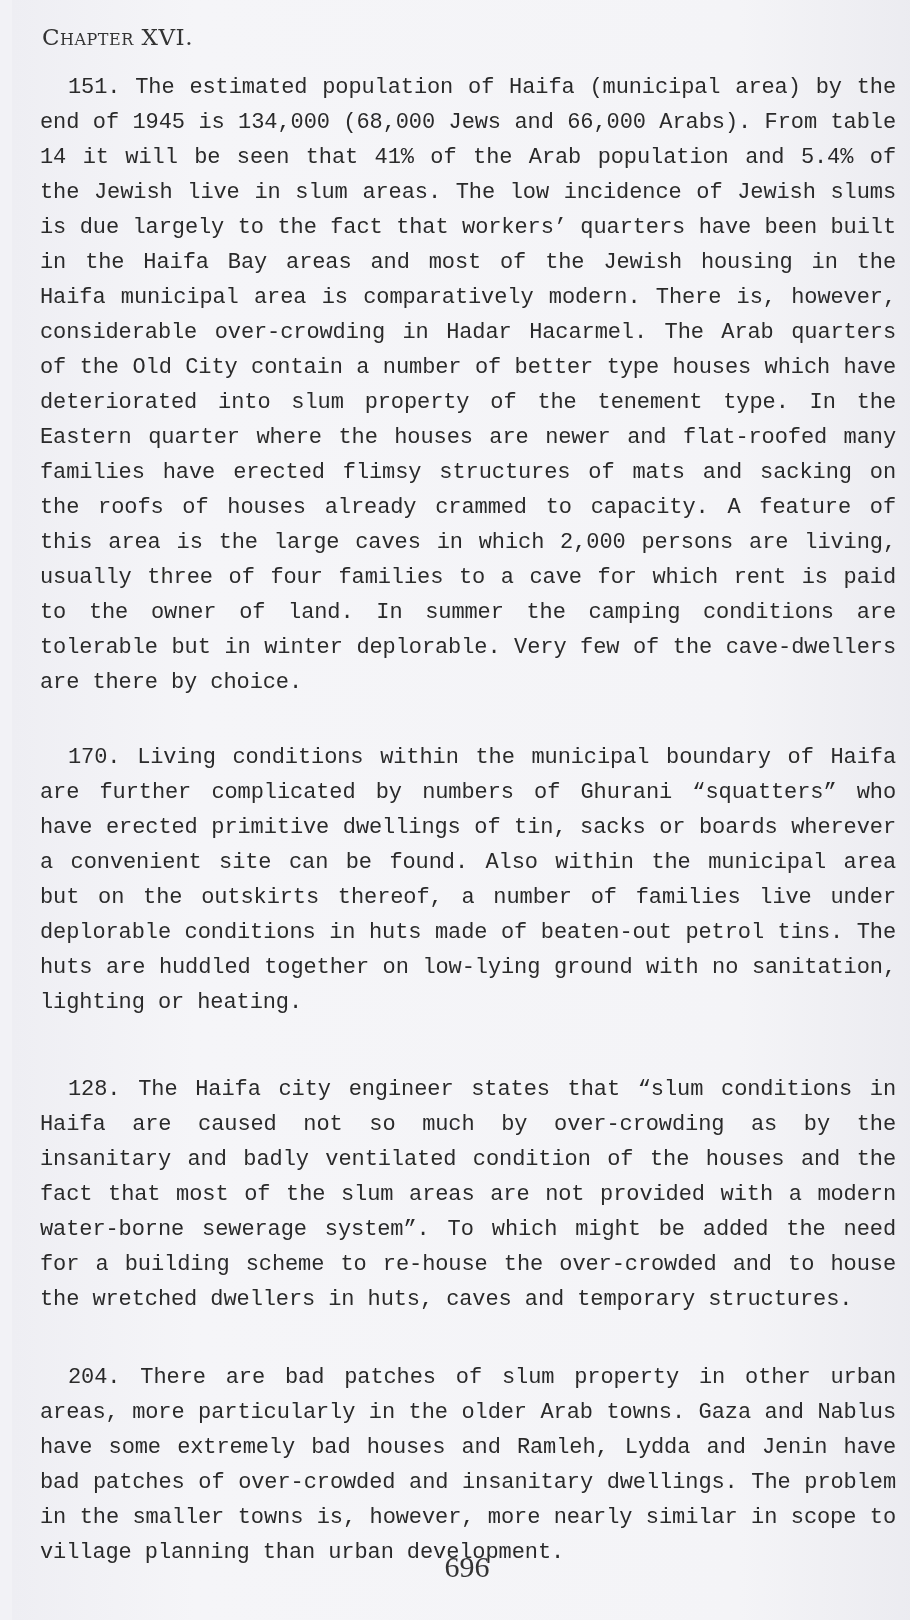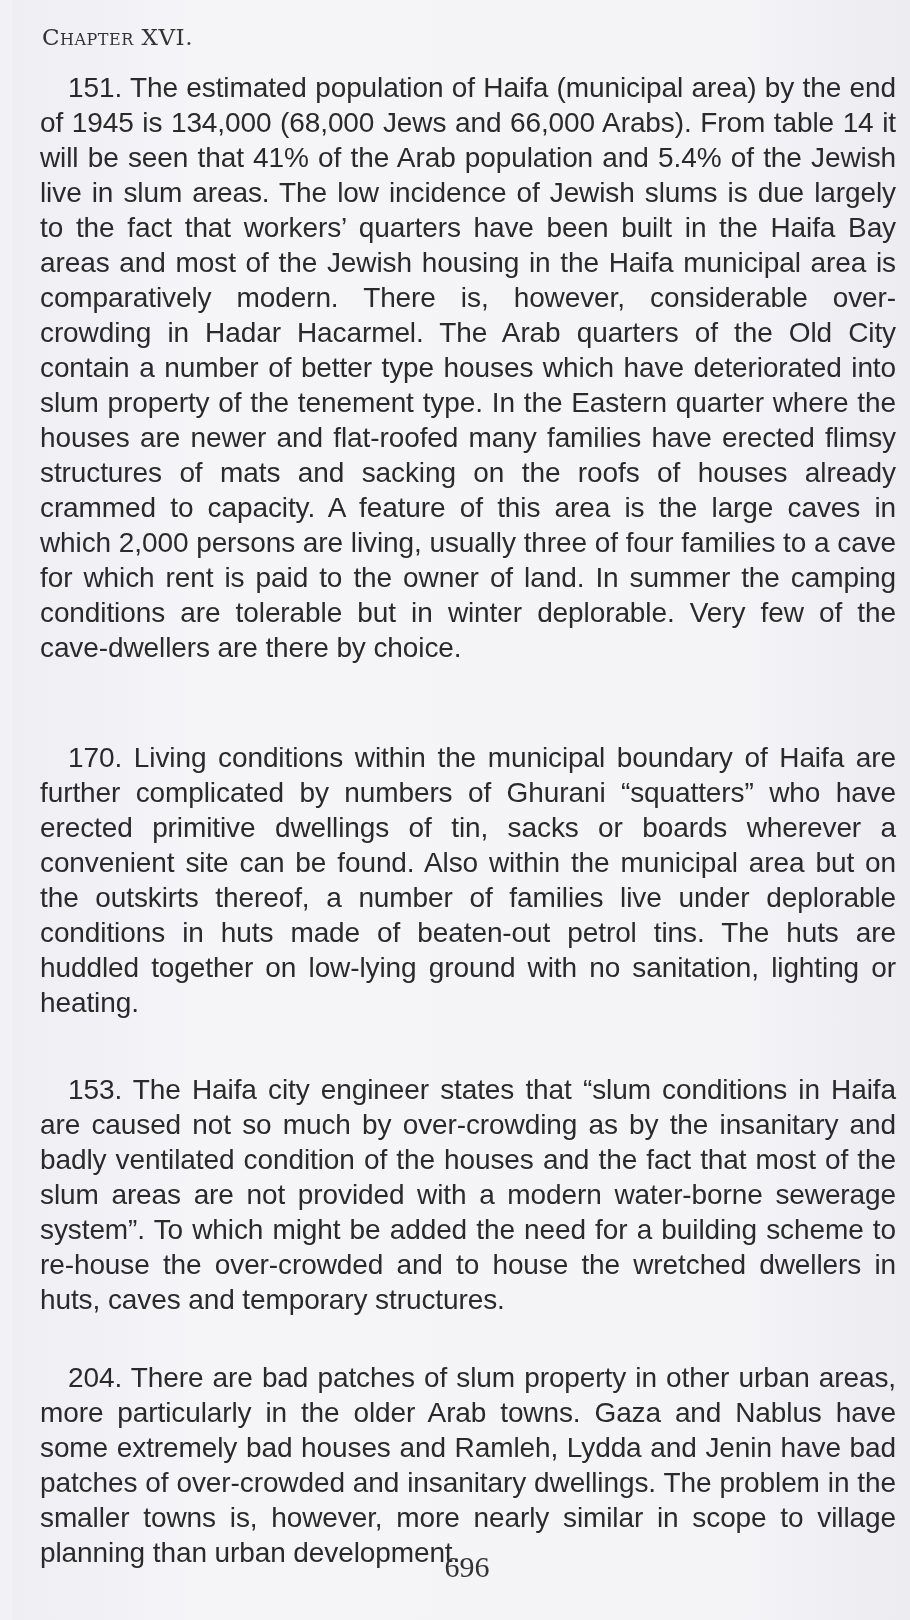--- a/index.html
+++ b/index.html
@@ -30,22 +30,22 @@
       letter-spacing: 0.5px;
       color: #333;
     }
     .header .small-caps {
       font-variant: small-caps;
     }
     .body-text {
       position: absolute;
       left: 28px;
       width: 856px;
-      font-family: Liberation Sans, sans-serif;
-      font-size: 28px;
+      font-family: Liberation Mono, monospace;
+      font-size: 22px;
       line-height: 35px;
       text-align: justify;
       color: #2a2a2a;
       letter-spacing: -0.1px;
     }
     .para {
       margin: 0;
       text-indent: 28px;
       hyphens: manual;
     }
@@ -86,21 +86,21 @@
 
   <div class="body-text" id="p152">
     <p class="para">
       <span class="num">170.</span>
       <span>Living conditions within the municipal boundary of Haifa are further complicated by numbers of Ghurani “squatters” who have erected primitive dwellings of tin, sacks or boards wherever a convenient site can be found. Also within the municipal area but on the outskirts thereof, a number of families live under deplorable conditions in huts made of beaten-out petrol tins. The huts are huddled together on low-lying ground with no sanitation, lighting or heating.</span>
     </p>
   </div>
 
   <div class="body-text" id="p153">
     <p class="para">
-      <span class="num">153.</span>
+      <span class="num">128.</span>
       <span>The Haifa city engineer states that “slum conditions in Haifa are caused not so much by over-crowding as by the insanitary and badly ventilated condition of the houses and the fact that most of the slum areas are not provided with a modern water-borne sewerage system”. To which might be added the need for a building scheme to re-house the over-crowded and to house the wretched dwellers in huts, caves and temporary structures.</span>
     </p>
   </div>
 
   <div class="body-text" id="p154">
     <p class="para">
       <span class="num">204.</span>
       <span>There are bad patches of slum property in other urban areas, more particularly in the older Arab towns. Gaza and Nablus have some extremely bad houses and Ramleh, Lydda and Jenin have bad patches of over-crowded and insanitary dwellings. The problem in the smaller towns is, however, more nearly similar in scope to village planning than urban development.</span>
     </p>
   </div>

